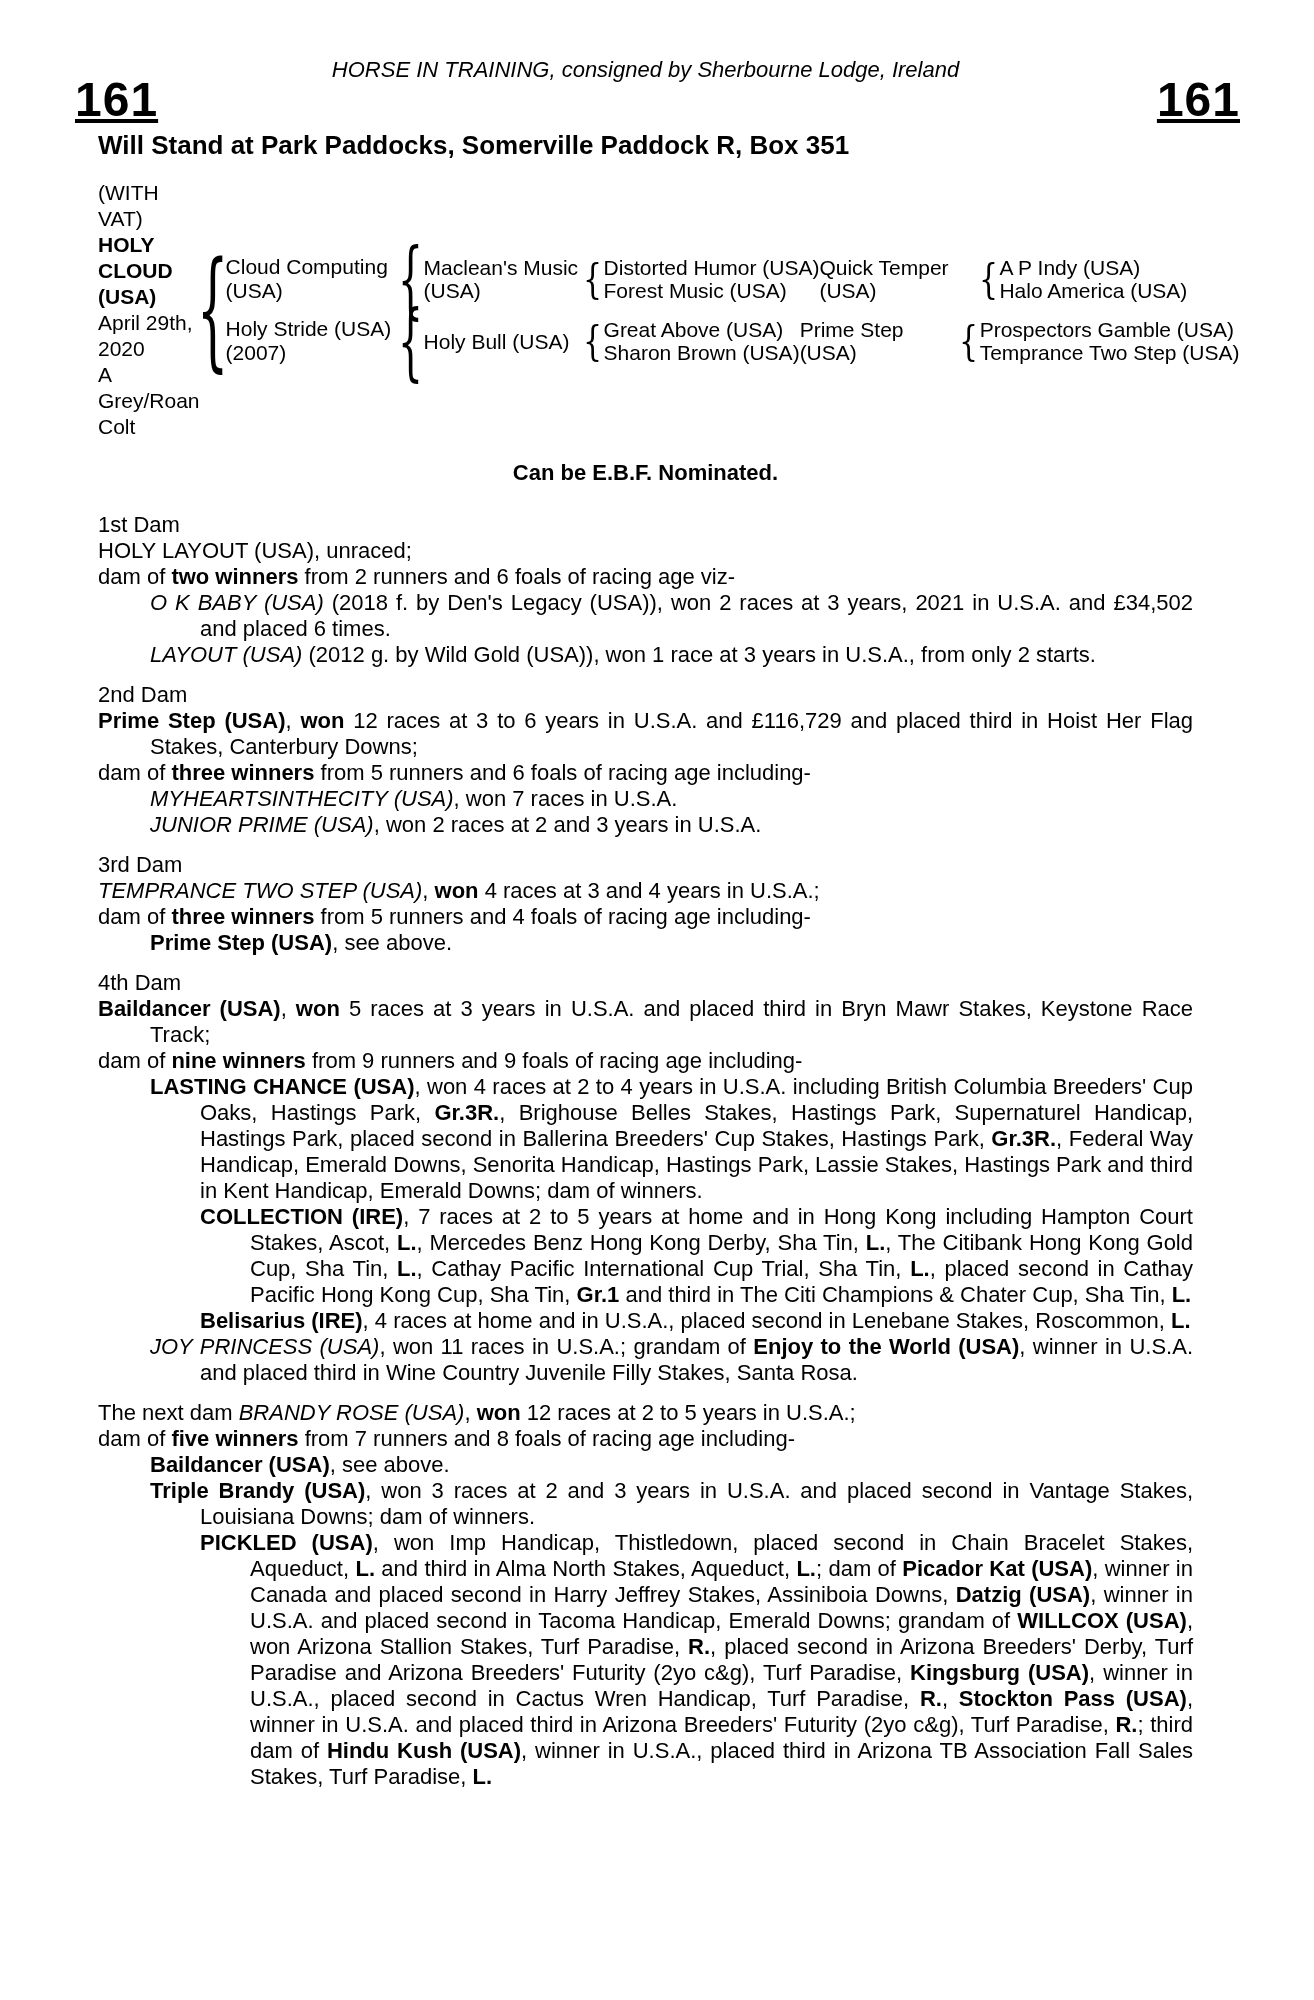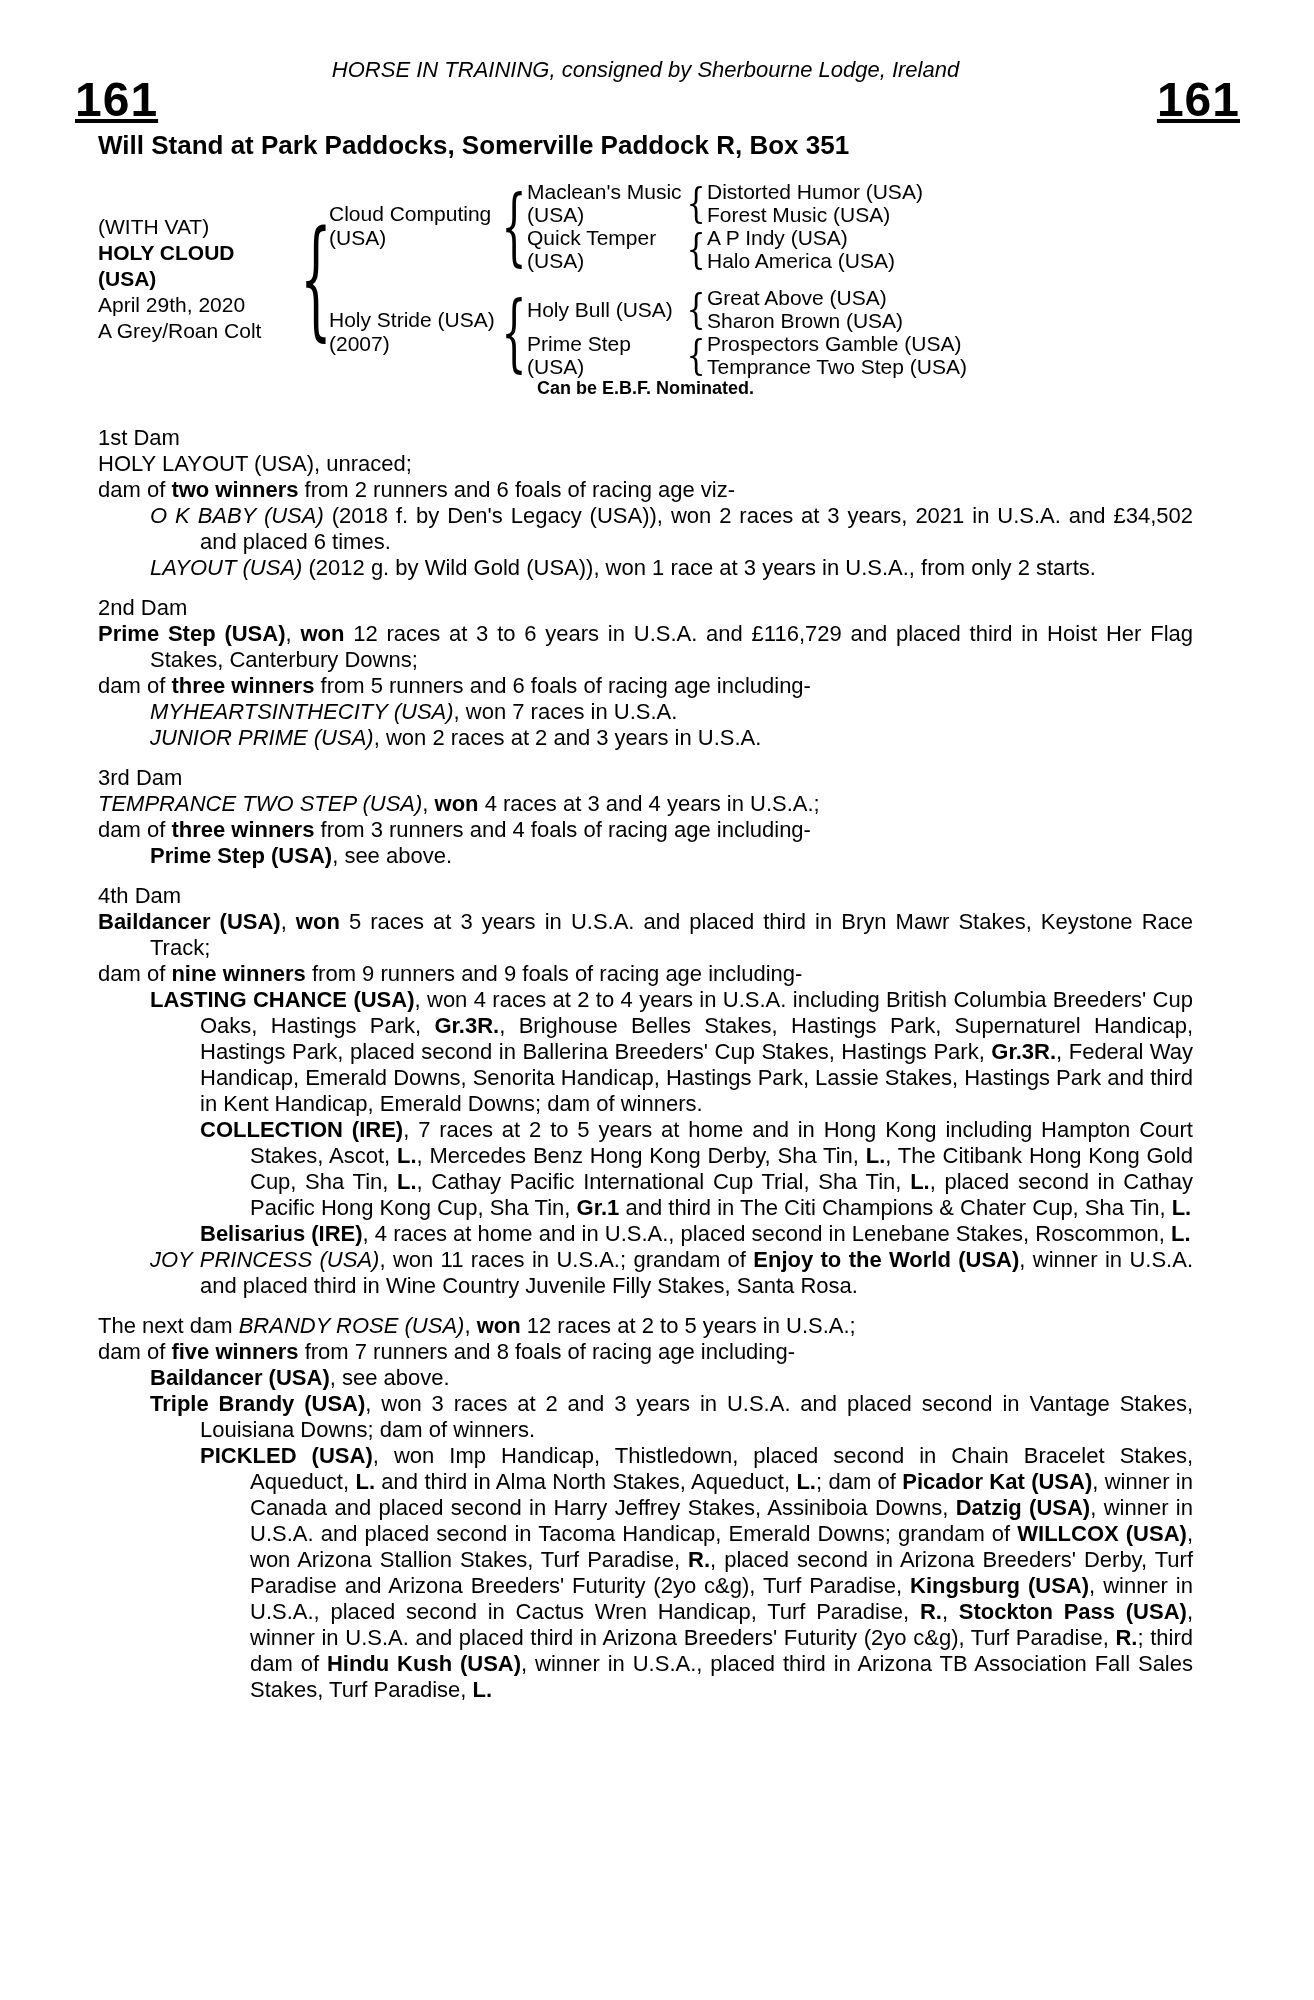--- a/index.html
+++ b/index.html
@@ -50,21 +50,21 @@
     width:205px;
     line-height:26px;
   }
   .ped-details .b{font-weight:bold;}
   .ped-tree{display:flex;flex-direction:column;row-gap:14px;}
   .ped-half{display:flex;align-items:center;}
   .ped-parent-name{
     width:172px;
     line-height:24px;
   }
-  .ped-gp-col{display:flex;flex-direction:column;}
+  .ped-gp-col{display:flex;flex-direction:row;}
   .ped-gp-unit{display:flex;align-items:center;}
   .ped-gp-name{
     width:158px;
     line-height:23px;
   }
   .ped-ggp-col{display:flex;flex-direction:column;}
   .ped-ggp-name{line-height:23px;white-space:nowrap;}
   
   .brace{
     display:flex;align-items:center;justify-content:center;
@@ -79,21 +79,22 @@
     line-height:1;
   }
   .brace.big::before{font-size:50px;transform:scaleY(2.6);}
   .brace.mid::before{font-size:40px;transform:scaleY(2.1);}
   .brace.small{width:22px;flex:0 0 22px;}
   .brace.small::before{font-size:30px;transform:scaleY(1.35);}
   
   .nomination{
     text-align:center;
     font-weight:bold;
-    font-size:18px;
+    font-size:22px;
+    margin-top:20px;
   }
   
   #sections{margin-top:26px;}
   .dam-section{margin-top:14px;}
   .dam-section:first-child{margin-top:0;}
   .sec-heading{
     font-weight:normal;
     font-size:22px;
     line-height:26px;
   }
@@ -190,21 +191,21 @@
       <section class="dam-section">
         <div class="sec-heading">2nd Dam</div>
         <p class="para" style="padding-left: 52px; text-indent: -52px;"><b>Prime Step (USA)</b><span>, </span><b>won</b><span> 12 races at 3 to 6 years in U.S.A. and £116,729 and placed third in Hoist Her Flag Stakes, Canterbury Downs;</span></p>
         <p class="para" style="padding-left: 52px; text-indent: -52px;"><span>dam of </span><b>three winners</b><span> from 5 runners and 6 foals of racing age including-</span></p>
         <p class="para" style="padding-left: 102px; text-indent: -50px;"><i>MYHEARTSINTHECITY (USA)</i><span>, won 7 races in U.S.A.</span></p>
         <p class="para" style="padding-left: 102px; text-indent: -50px;"><i>JUNIOR PRIME (USA)</i><span>, won 2 races at 2 and 3 years in U.S.A.</span></p>
       </section>
       <section class="dam-section">
         <div class="sec-heading">3rd Dam</div>
         <p class="para" style="padding-left: 52px; text-indent: -52px;"><i>TEMPRANCE TWO STEP (USA)</i><span>, </span><b>won</b><span> 4 races at 3 and 4 years in U.S.A.;</span></p>
-        <p class="para" style="padding-left: 52px; text-indent: -52px;"><span>dam of </span><b>three winners</b><span> from 3 runners and 4 foals of racing age including-</span></p>
+        <p class="para" style="padding-left: 52px; text-indent: -52px;"><span>dam of </span><b>three winners</b><span> from 5 runners and 4 foals of racing age including-</span></p>
         <p class="para" style="padding-left: 102px; text-indent: -50px;"><b>Prime Step (USA)</b><span>, see above.</span></p>
       </section>
       <section class="dam-section">
         <div class="sec-heading">4th Dam</div>
         <p class="para" style="padding-left: 52px; text-indent: -52px;"><b>Baildancer (USA)</b><span>, </span><b>won</b><span> 5 races at 3 years in U.S.A. and placed third in Bryn Mawr Stakes, Keystone Race Track;</span></p>
         <p class="para" style="padding-left: 52px; text-indent: -52px;"><span>dam of </span><b>nine winners</b><span> from 9 runners and 9 foals of racing age including-</span></p>
         <p class="para" style="padding-left: 102px; text-indent: -50px;"><b>LASTING CHANCE (USA)</b><span>, won 4 races at 2 to 4 years in U.S.A. including British Columbia Breeders' Cup Oaks, Hastings Park, </span><b>Gr.3R.</b><span>, Brighouse Belles Stakes, Hastings Park, Supernaturel Handicap, Hastings Park, placed second in Ballerina Breeders' Cup Stakes, Hastings Park, </span><b>Gr.3R.</b><span>, Federal Way Handicap, Emerald Downs, Senorita Handicap, Hastings Park, Lassie Stakes, Hastings Park and third in Kent Handicap, Emerald Downs; dam of winners.</span></p>
         <p class="para" style="padding-left: 152px; text-indent: -50px;"><b>COLLECTION (IRE)</b><span>, 7 races at 2 to 5 years at home and in Hong Kong including Hampton Court Stakes, Ascot, </span><b>L.</b><span>, Mercedes Benz Hong Kong Derby, Sha Tin, </span><b>L.</b><span>, The Citibank Hong Kong Gold Cup, Sha Tin, </span><b>L.</b><span>, Cathay Pacific International Cup Trial, Sha Tin, </span><b>L.</b><span>, placed second in Cathay Pacific Hong Kong Cup, Sha Tin, </span><b>Gr.1</b><span> and third in The Citi Champions &amp; Chater Cup, Sha Tin, </span><b>L.</b></p>
         <p class="para" style="padding-left: 152px; text-indent: -50px;"><b>Belisarius (IRE)</b><span>, 4 races at home and in U.S.A., placed second in Lenebane Stakes, Roscommon, </span><b>L.</b></p>
         <p class="para" style="padding-left: 102px; text-indent: -50px;"><i>JOY PRINCESS (USA)</i><span>, won 11 races in U.S.A.; grandam of </span><b>Enjoy to the World (USA)</b><span>, winner in U.S.A. and placed third in Wine Country Juvenile Filly Stakes, Santa Rosa.</span></p>

